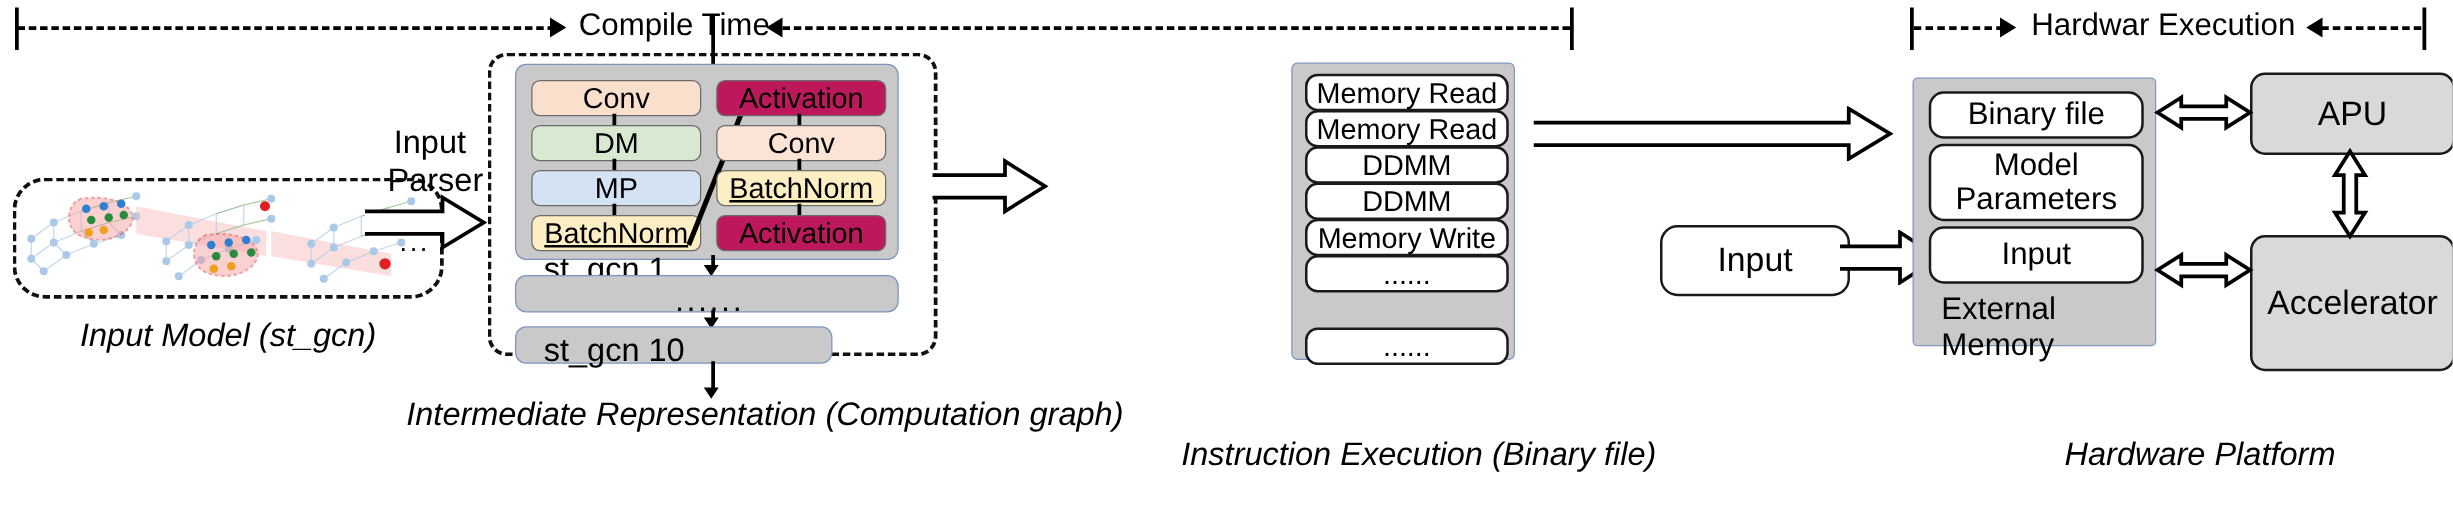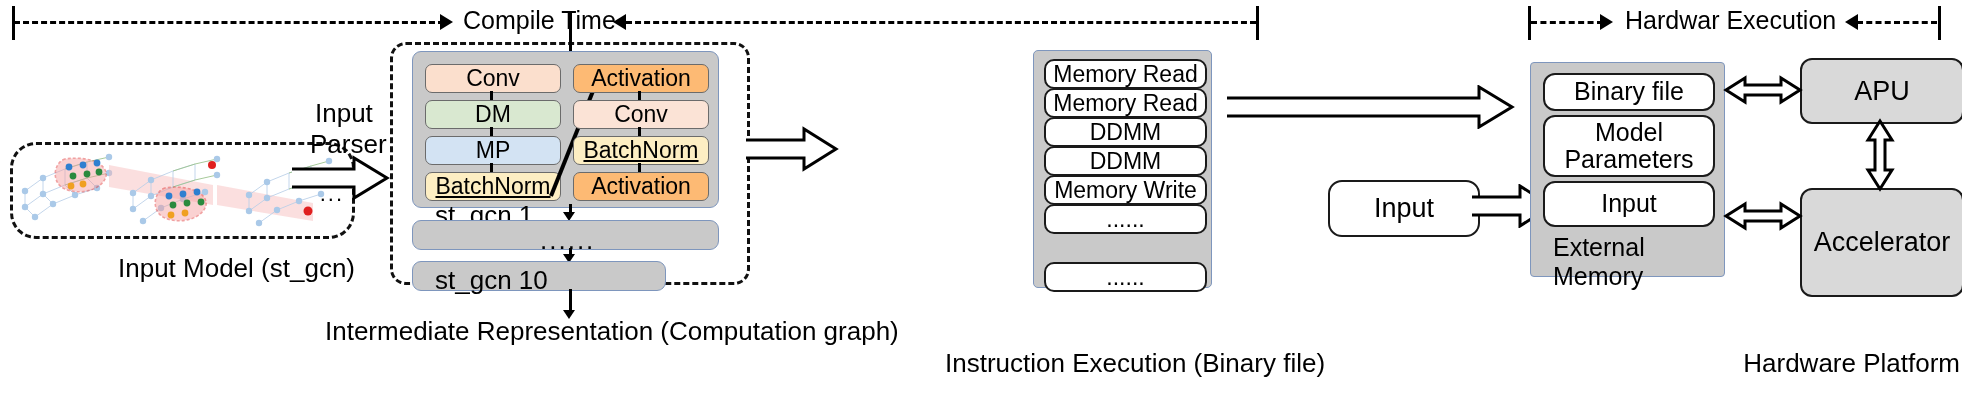--- a/index.html
+++ b/index.html
@@ -10,33 +10,33 @@
   
   .rail-cap{position:absolute;width:3px;background:#000;}
   .rail-line{position:absolute;height:0;border-top:3px dashed #000;}
   .rail-label{position:absolute;font-size:25px;line-height:1;white-space:nowrap;}
   .tri{position:absolute;width:0;height:0;}
   .tri-r{border-left:13px solid #000;border-top:8px solid transparent;border-bottom:8px solid transparent;}
   .tri-l{border-right:13px solid #000;border-top:8px solid transparent;border-bottom:8px solid transparent;}
 
   
   .dash-round{border:3px dashed #111;border-radius:26px;}
-  .cap-text{position:absolute;font-size:26px;white-space:nowrap;text-align:right;}
+  .cap-text{position:absolute;font-size:26px;white-space:nowrap;text-align:center;font-style:italic;}
 
   .ir-outer{border:3px dashed #111;border-radius:16px;}
   .grayblk{background:#c9c9c9;border:1.5px solid #7e96bd;border-radius:9px;padding-left:20px;}
 
   .opbox{position:absolute;border:1.5px solid #6b6b6b;border-radius:7px;
          display:flex;align-items:center;justify-content:center;
          font-size:23px;line-height:1;}
   .c-conv1{background:#fbdfcd;}
   .c-dm{background:#d9e8d0;}
   .c-mp{background:#d3e3f3;}
   .c-bn{background:#fdeec3;text-decoration:underline;}
-  .c-act{background:#fdba74;}
+  .c-act{background:#be185d;}
   .c-conv2{background:#fbe3d6;}
 
   .blklabel{position:absolute;font-size:26px;line-height:1;white-space:nowrap;}
   .dots{position:absolute;font-size:26px;letter-spacing:2px;line-height:1;}
 
   
   .thin-v{position:absolute;width:2.5px;background:#000;}
   .thin-tri{position:absolute;width:0;height:0;border-left:6px solid transparent;
             border-right:6px solid transparent;border-top:9px solid #000;}
 

